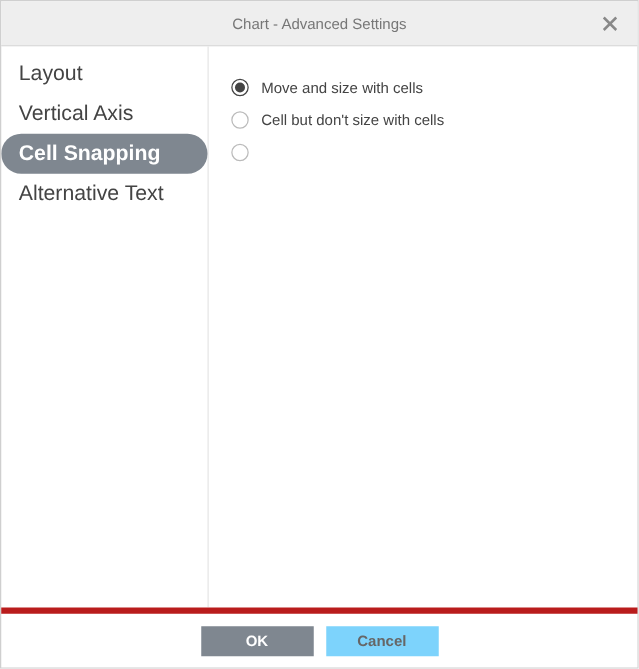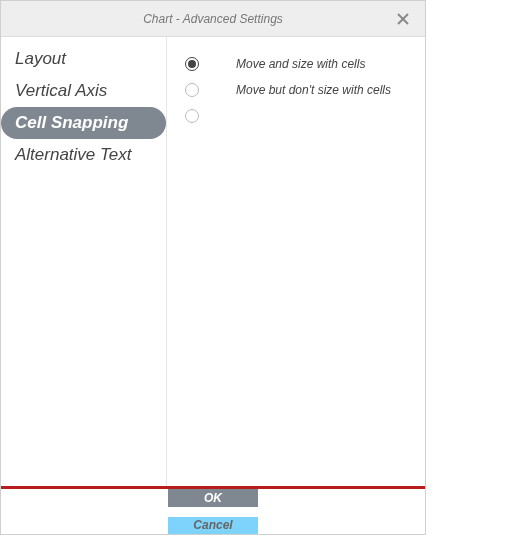--- a/index.html
+++ b/index.html
@@ -8,27 +8,26 @@
       padding: 0;
       font-family: Arial, Helvetica, sans-serif;
     }
     body {
       background: #fff;
       width: 511px;
       height: 535px;
       overflow: hidden;
     }
     .dialog {
-      width: 426px;
+      width: 511px;
       height: 535px;
       border: 1px solid #cfcfcf;
       display: flex;
       flex-direction: column;
       background: #fff;
-      font-style: italic;
     }
     .titlebar {
       height: 36px;
       background: #eeeeee;
       border-bottom: 1px solid #dcdcdc;
       display: flex;
       align-items: center;
       justify-content: center;
       position: relative;
     }
@@ -83,25 +82,24 @@
     }
     .sidebar-item.active .sidebar-label {
       color: #fff;
     }
     .content {
       flex: 1;
       padding: 14px 18px;
     }
     .radio-row {
       display: flex;
-      align-items: center;
+      align-items: flex-end;
       height: 26px;
       cursor: pointer;
       margin-bottom: 0px;
-      gap: 27px;
     }
     .radio-outer {
       width: 14px;
       height: 14px;
       border-radius: 50%;
       border: 1px solid #bbb;
       display: flex;
       align-items: center;
       justify-content: center;
       margin-right: 10px;
@@ -118,26 +116,25 @@
     }
     .radio-row.checked .radio-inner {
       background: #444;
     }
     .radio-label {
       font-size: 12px;
       color: #444;
     }
     .footer {
       height: 48px;
-      border-top: 3px solid #b91c1c;
+      border-top: 5px solid #b91c1c;
       display: flex;
       align-items: center;
       justify-content: center;
       gap: 10px;
-      flex-direction: column;
     }
     .btn {
       width: 90px;
       height: 24px;
       display: flex;
       align-items: center;
       justify-content: center;
       font-size: 12px;
       font-weight: 700;
       cursor: pointer;
@@ -188,21 +185,21 @@
       <div class="radio-row checked">
         <span class="radio-outer">
             <span class="radio-inner"></span>
           </span>
         <span class="radio-label">Move and size with cells</span>
       </div>
       <div class="radio-row">
         <span class="radio-outer">
             <span class="radio-inner"></span>
           </span>
-        <span class="radio-label">Move but don't size with cells</span>
+        <span class="radio-label">Cell but don't size with cells</span>
       </div>
       <div class="radio-row">
         <span class="radio-outer">
             <span class="radio-inner"></span>
           </span>
       </div>
     </div>
 
   </div>
 

